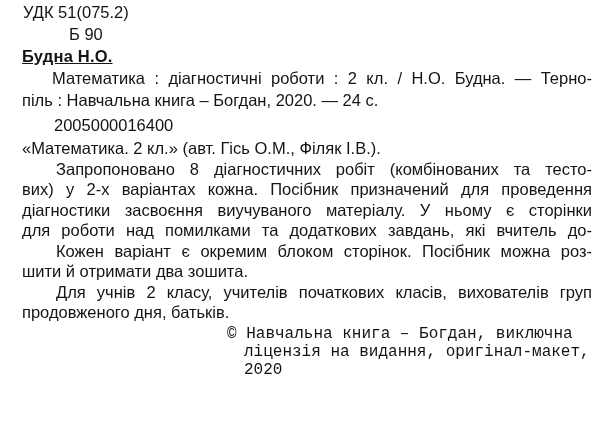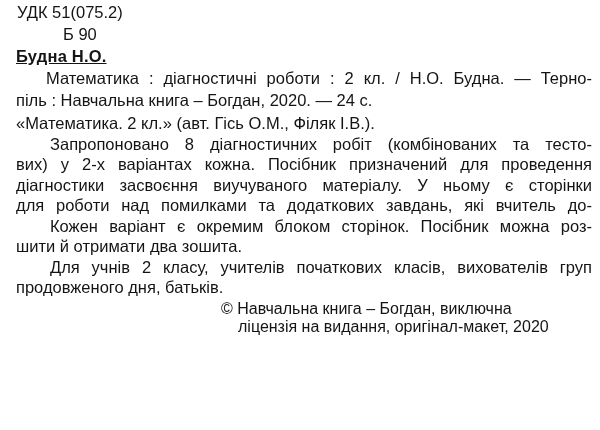--- a/index.html
+++ b/index.html
@@ -10,21 +10,21 @@
   .page {
     position: relative;
     width: 600px;
     height: 430px;
     box-sizing: border-box;
     background: #ffffff;
     color: #141414;
     font-family: "Liberation Sans", "DejaVu Sans", sans-serif;
     font-size: 16.5px;
     line-height: 22px;
-    padding: 1px 8px 0 16px;
+    padding: 1px 8px 0 22px;
     overflow: hidden;
   }
   .line {
     white-space: normal;
   }
   
   .full {
     text-align: justify;
     text-align-last: justify;
   }
@@ -57,20 +57,21 @@
   }
   .annotation .line {
     line-height: 20.5px;
   }
   .copyright {
     margin-top: 2px;
     font-size: 16px;
   }
   .copyright .line {
     line-height: 18px;
+    font-family: Liberation Mono, monospace;
   }
   .copyright .l1 {
     margin-left: 205px;
   }
   .copyright .l2 {
     margin-left: 222px;
   }
 </style>
 </head>
 <body>
@@ -80,20 +81,21 @@
   <div class="line udc">УДК 51(075.2)</div>
   <div class="line author-mark">Б 90</div>
 
   <div class="line author-name">Будна Н.О.</div>
 
   <div class="biblio">
     <div class="line ind full">Математика : діагностичні роботи : 2 кл. / Н.О. Будна. — Терно-</div>
     <div class="line">піль : Навчальна книга – Богдан, 2020. — 24 с.</div>
   </div>
 
+  <div class="line catalog">2005000016400</div>
 
   <div class="annotation">
     <div class="paragraph">
       <div class="line">«Математика. 2 кл.» (авт. Гісь О.М., Філяк І.В.).</div>
     </div>
     <div class="paragraph">
       <div class="line ind full">Запропоновано 8 діагностичних робіт (комбінованих та тесто-</div>
       <div class="line full">вих) у 2-х варіантах кожна. Посібник призначений для проведення</div>
       <div class="line full">діагностики засвоєння виучуваного матеріалу. У ньому є сторінки</div>
       <div class="line full">для роботи над помилками та додаткових завдань, які вчитель до-</div>

